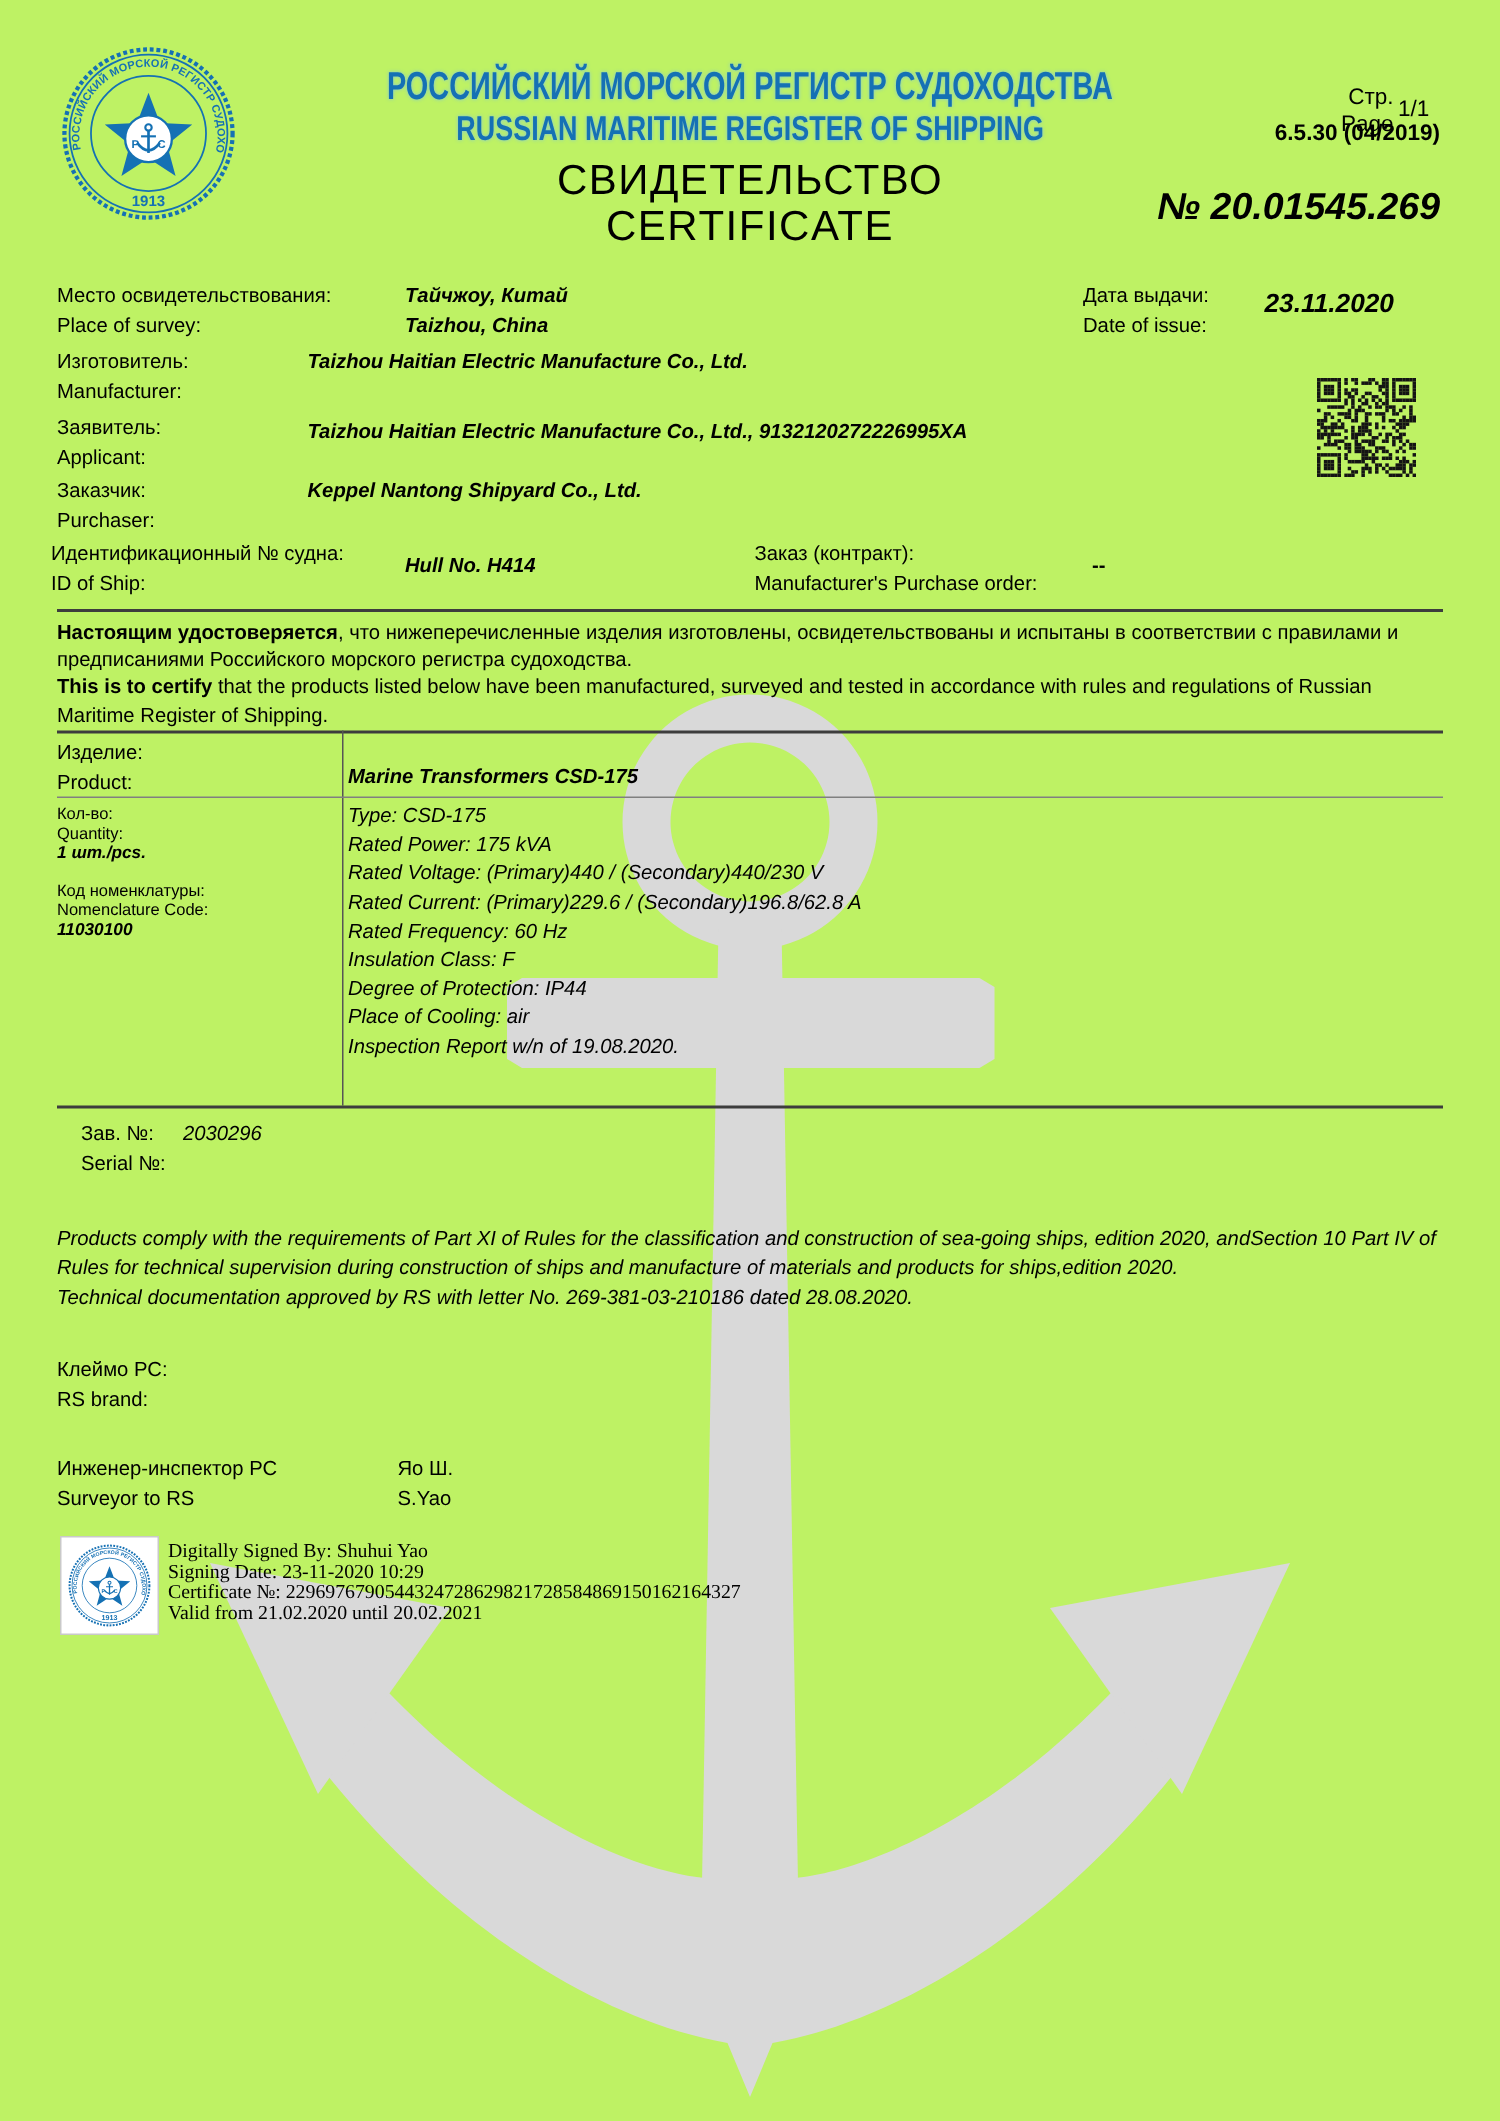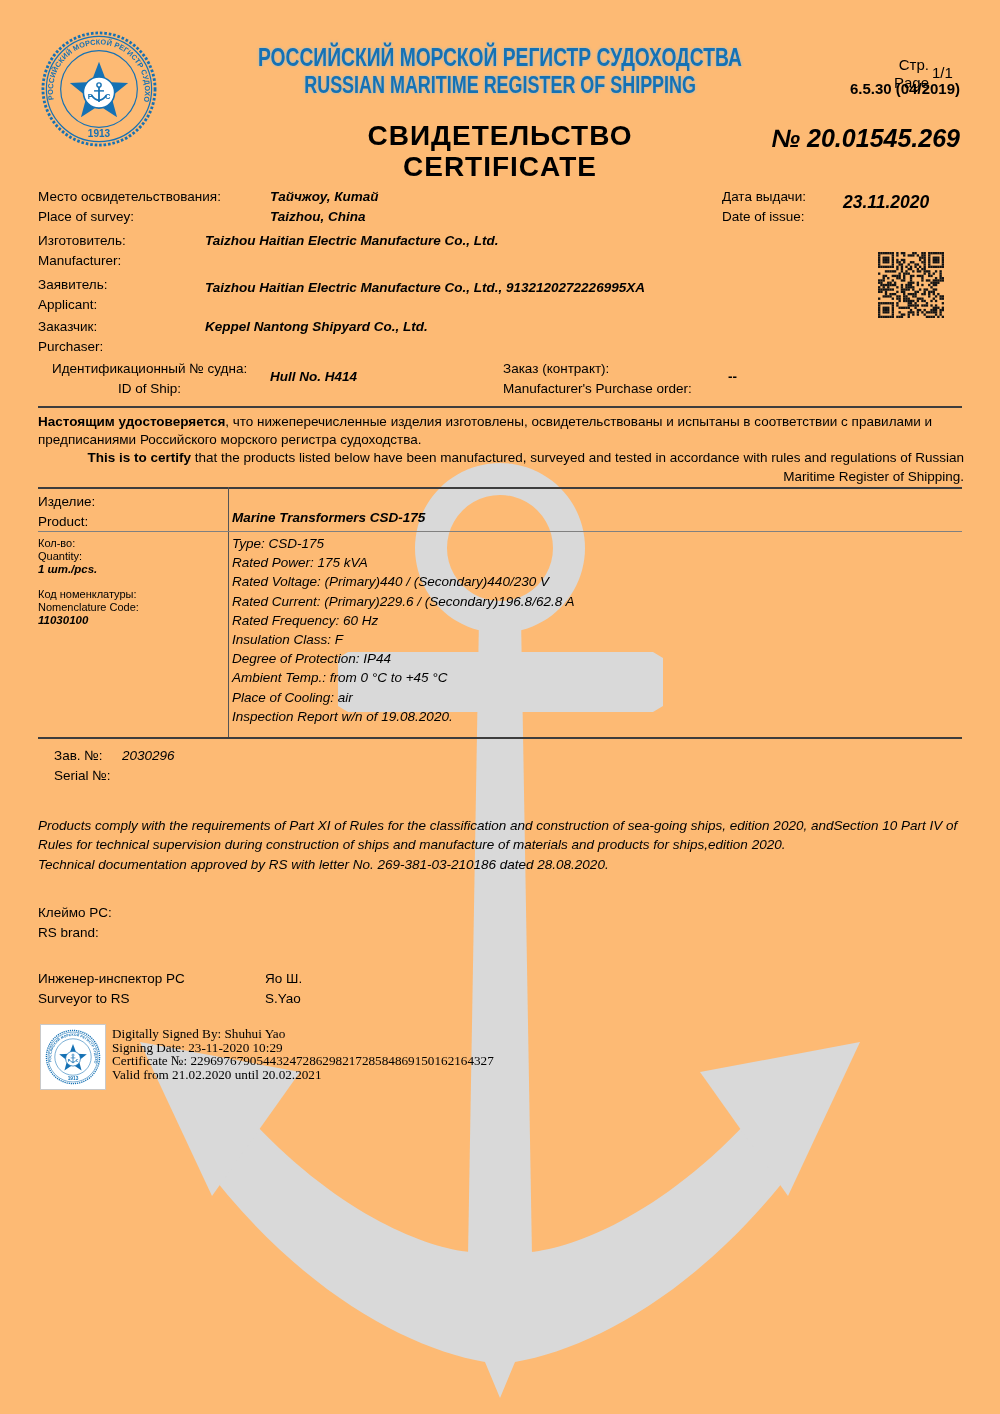--- a/index.html
+++ b/index.html
@@ -1,37 +1,37 @@
 <!DOCTYPE html>
 <html><head>
 <meta charset="utf-8">
 <style>
   html,body{margin:0;padding:0;background:#fff;}
   .page{
-    position:relative;width:1000px;height:1414px;background:#fdba74;overflow:hidden;
+    position:relative;width:1000px;height:1414px;background:#bef264;overflow:hidden;
     font-family:"Liberation Sans",sans-serif;color:#000;
   }
   .abs{position:absolute;z-index:2;}
   .wm{position:absolute;inset:0;z-index:1;}
   .fs13{font-size:13.5px;line-height:20px;}
   .small{font-size:11px;line-height:13px;}
   .b{font-weight:bold;}
   .i{font-style:italic;}
   .bi{font-weight:bold;font-style:italic;}
   .spec{font-size:13.5px;line-height:19.2px;font-style:italic;}
   .rule{position:absolute;left:38px;width:924px;border-top:2px solid #3d3d3d;z-index:2;}
   .rule-thin{position:absolute;left:38px;width:924px;border-top:1px solid #808080;z-index:2;}
   .vline{position:absolute;left:228px;top:487px;height:250px;border-left:1px solid #555;z-index:2;}
   .blue-title{
     color:var(--blue);font-weight:bold;white-space:nowrap;display:inline-block;
     transform:scaleX(0.74);transform-origin:center;
     text-shadow:0 0 3px rgba(120,190,235,.85);
   }
   .center-band{left:150px;width:700px;text-align:center;}
-  .doc-title{font-weight:bold;font-size:28px;letter-spacing:1px;line-height:30px;margin-top:16px;}
+  .doc-title{font-weight:normal;font-size:28px;letter-spacing:1px;line-height:30px;}
   .sig-text{font-family:"Liberation Serif",serif;font-size:13.2px;line-height:13.6px;}
   .stamp-box{border:1px solid #c9c9c9;background:#fff;display:flex;align-items:center;justify-content:center;}
 </style>
 </head>
 <body>
 
 <div class="page" style="--blue:#1571b4;">
 
   <svg class="wm" viewBox="0 0 1000 1414" width="1000" height="1414">
     <g fill="#d9d9d9">
@@ -515,36 +515,36 @@
       <rect x="22.76" y="63.72" width="2.34" height="2.34"></rect>
       <rect x="29.59" y="63.72" width="2.34" height="2.34"></rect>
       <rect x="47.79" y="63.72" width="2.34" height="2.34"></rect>
       <rect x="50.07" y="63.72" width="2.34" height="2.34"></rect>
       <rect x="52.34" y="63.72" width="2.34" height="2.34"></rect>
       <rect x="54.62" y="63.72" width="2.34" height="2.34"></rect>
       <rect x="59.17" y="63.72" width="2.34" height="2.34"></rect>
       <rect x="63.72" y="63.72" width="2.34" height="2.34"></rect>
     </svg>
 
-  <div class="abs fs13" style="left:52px;top:359px;text-align:center;">
+  <div class="abs fs13" style="left:34px;top:359px;">
     <div>Идентификационный № судна:</div>
     <div>ID of Ship:</div>
   </div>
   <div class="abs fs13 bi" style="left:270px;top:367px;">Hull No. H414</div>
   <div class="abs fs13" style="left:503px;top:359px;">
     <div>Заказ (контракт):</div>
     <div>Manufacturer's Purchase order:</div>
   </div>
   <div class="abs fs13 b" style="left:728px;top:367px;">--</div>
 
   <div class="rule" style="top:406px;"></div>
 
   <div class="abs" style="left:38px;top:413px;width:926px;font-size:13.5px;line-height:18.2px;">
     <p style="margin:0;"><span class="b">Настоящим удостоверяется</span><span>, что нижеперечисленные изделия изготовлены, освидетельствованы и испытаны в соответствии с правилами и предписаниями Российского морского регистра судоходства.</span></p>
-    <p style="margin:0;text-align:right;"><span class="b">This is to certify</span><span> that the products listed below have been manufactured, surveyed and tested in accordance with rules and regulations of Russian Maritime Register of Shipping.</span></p>
+    <p style="margin:0;"><span class="b">This is to certify</span><span> that the products listed below have been manufactured, surveyed and tested in accordance with rules and regulations of Russian Maritime Register of Shipping.</span></p>
   </div>
 
   <div class="rule" style="top:487px;"></div>
   <div class="vline"></div>
   <div class="abs fs13" style="left:38px;top:492px;">
     <div>Изделие:</div>
     <div>Product:</div>
   </div>
   <div class="abs fs13 bi" style="left:232px;top:508px;">Marine Transformers CSD-175</div>
   <div class="rule-thin" style="top:531px;"></div>
@@ -561,21 +561,20 @@
   </div>
 
   <div class="abs" style="left:232px;top:534px;width:710px;">
     <div class="spec">Type: CSD-175</div>
     <div class="spec">Rated Power: 175 kVA</div>
     <div class="spec">Rated Voltage: (Primary)440 / (Secondary)440/230 V</div>
     <div class="spec">Rated Current: (Primary)229.6 / (Secondary)196.8/62.8 A</div>
     <div class="spec">Rated Frequency: 60 Hz</div>
     <div class="spec">Insulation Class: F</div>
     <div class="spec">Degree of Protection: IP44</div>
-    <div class="spec">Ambient Temp.: from 0 °C to +45 °C</div>
     <div class="spec">Place of Cooling: air</div>
     <div class="spec">Inspection Report w/n of 19.08.2020.</div>
   </div>
   <div class="rule" style="top:737px;"></div>
 
   <div class="abs fs13" style="left:38px;top:746px;margin-left:16px;">
     <div>Зав. №:</div>
     <div>Serial №:</div>
   </div>
   <div class="abs fs13 i" style="left:122px;top:746px;">2030296</div>

